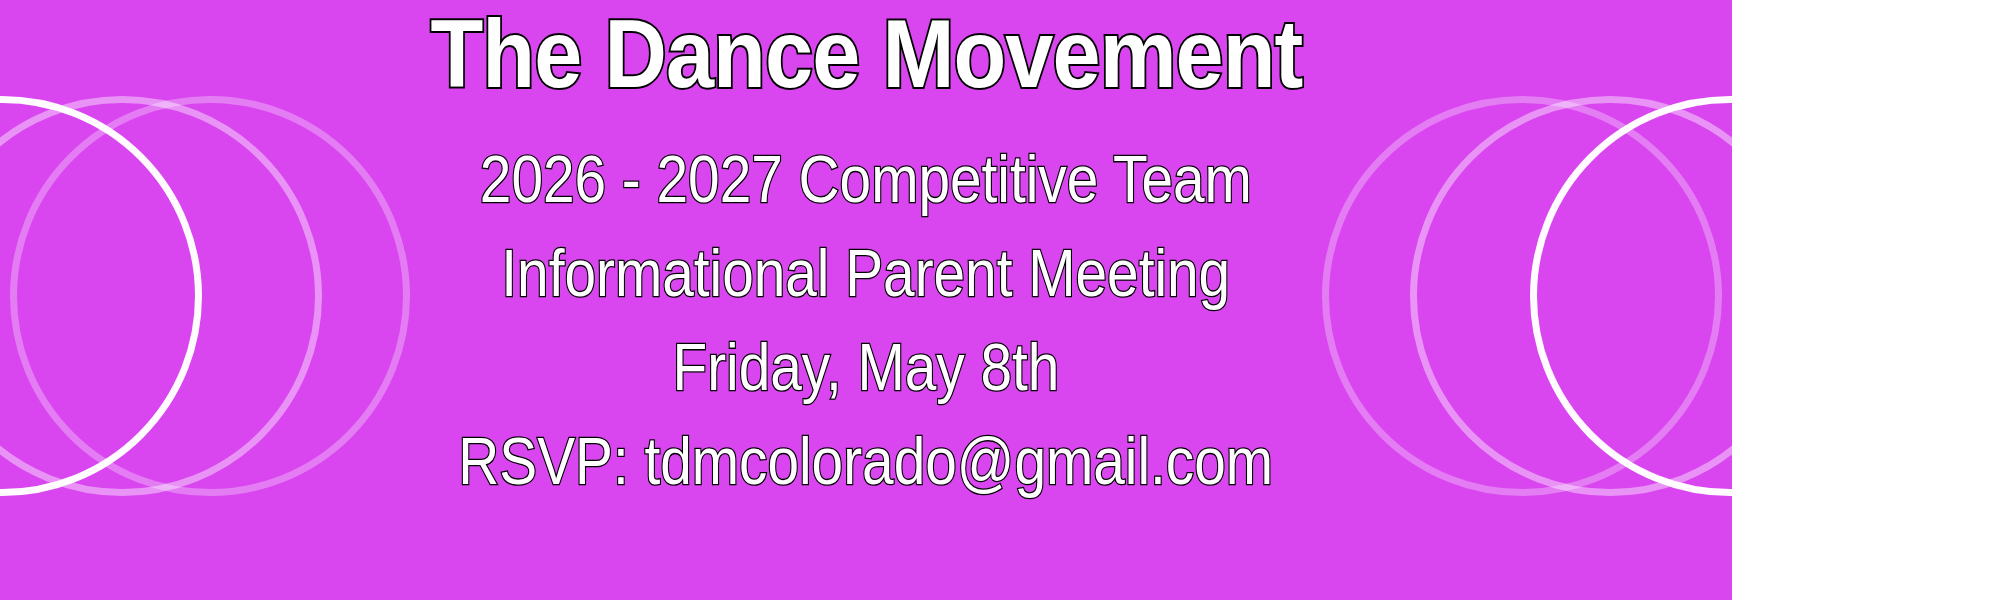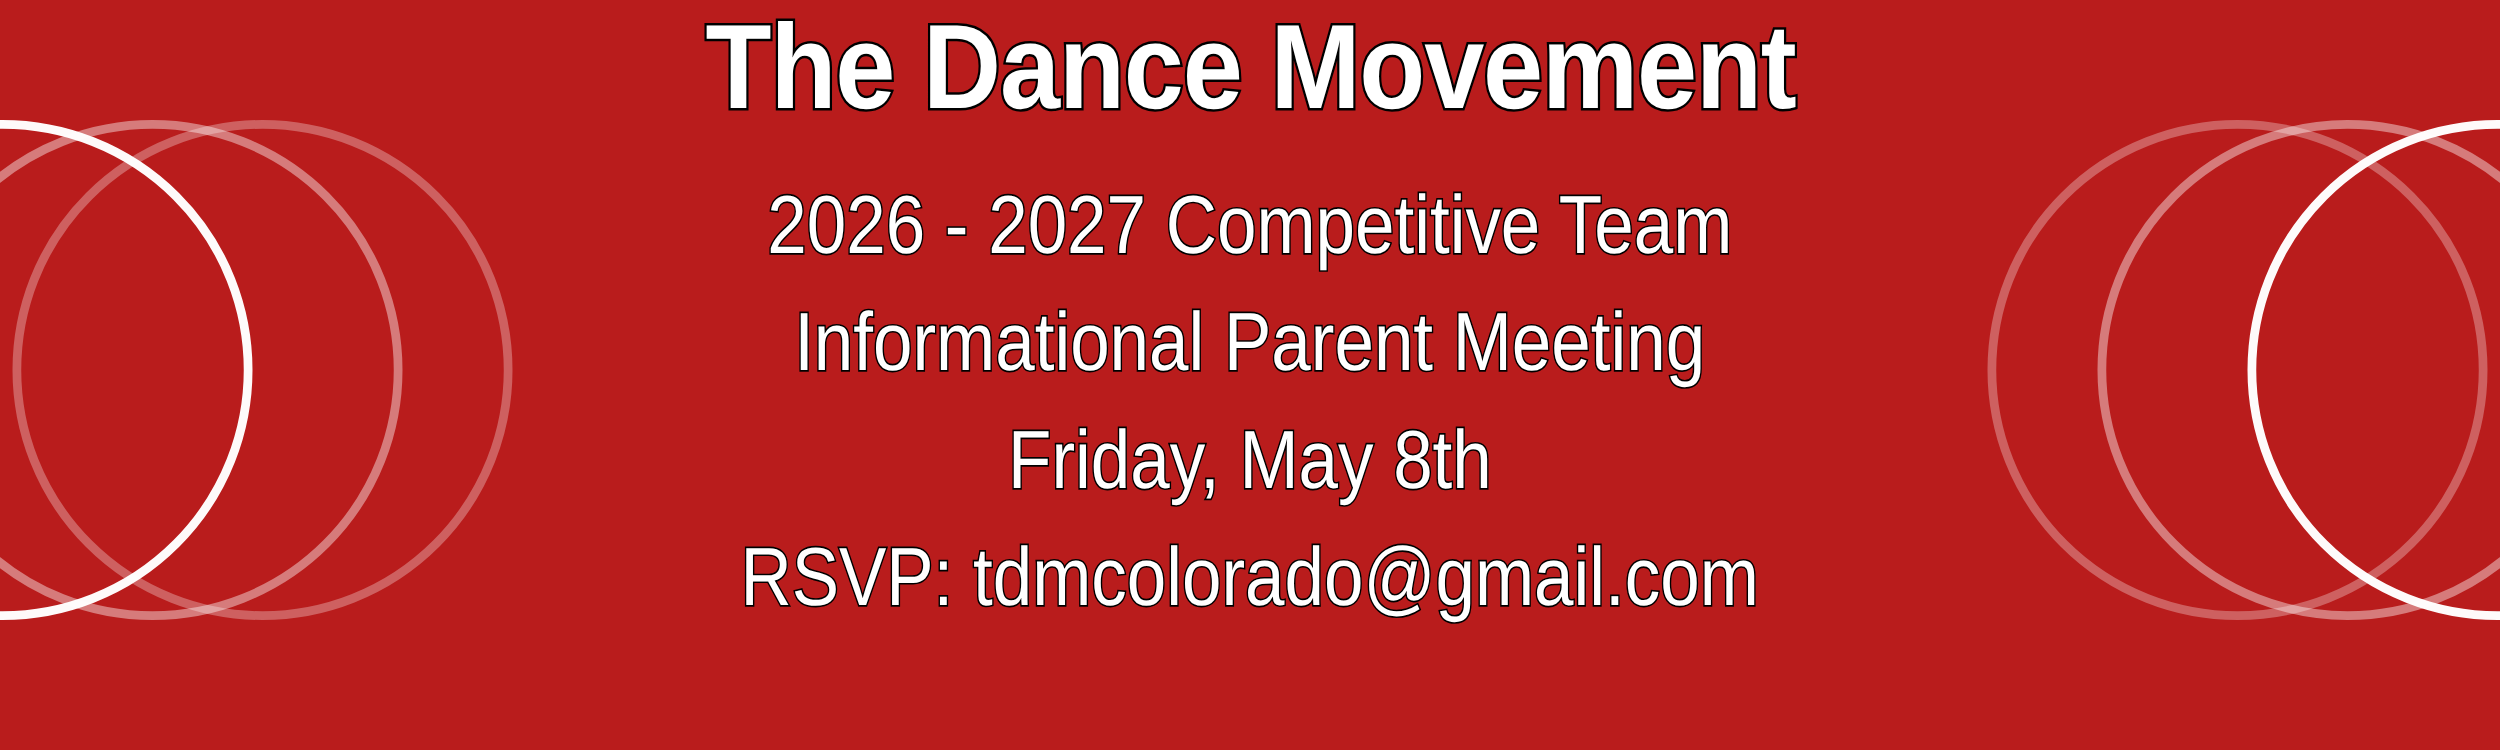--- a/index.html
+++ b/index.html
@@ -4,25 +4,25 @@
 <title>The Dance Movement Banner</title>
 <style>
   html, body {
     margin: 0;
     padding: 0;
     background: #ffffff;
   }
 
   #banner {
     position: relative;
-    width: 2000px;
+    width: 1732px;
     height: 600px;
     overflow: hidden;
     font-family: "Liberation Sans", "DejaVu Sans", sans-serif;
-    background: #b91c1c;
+    background: #d946ef;
   }
 
   
   .deco-layer {
     position: absolute;
     inset: 0;
     pointer-events: none;
   }
   .ring {
     position: absolute;

